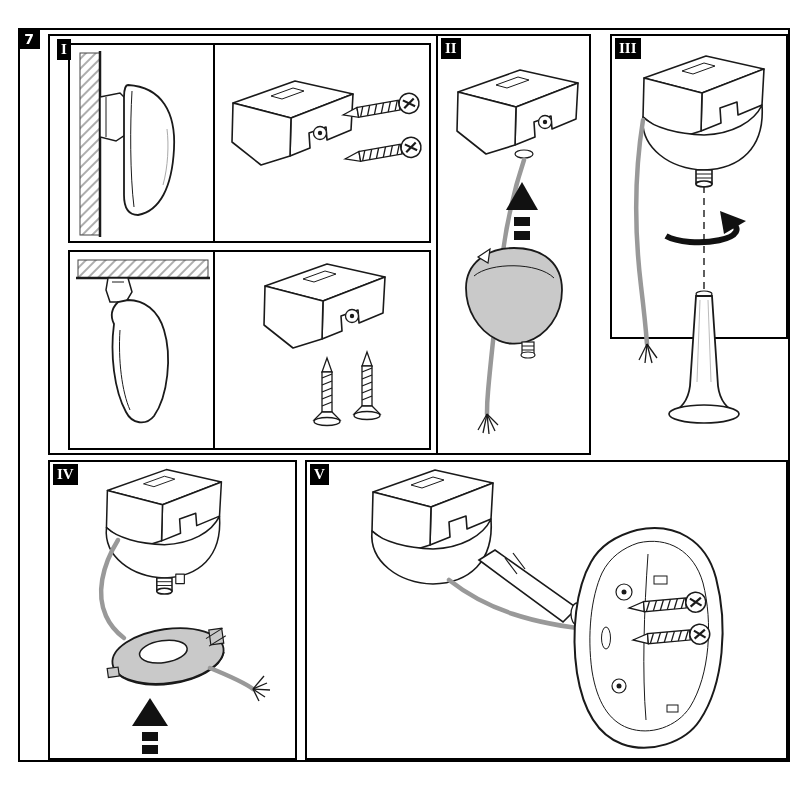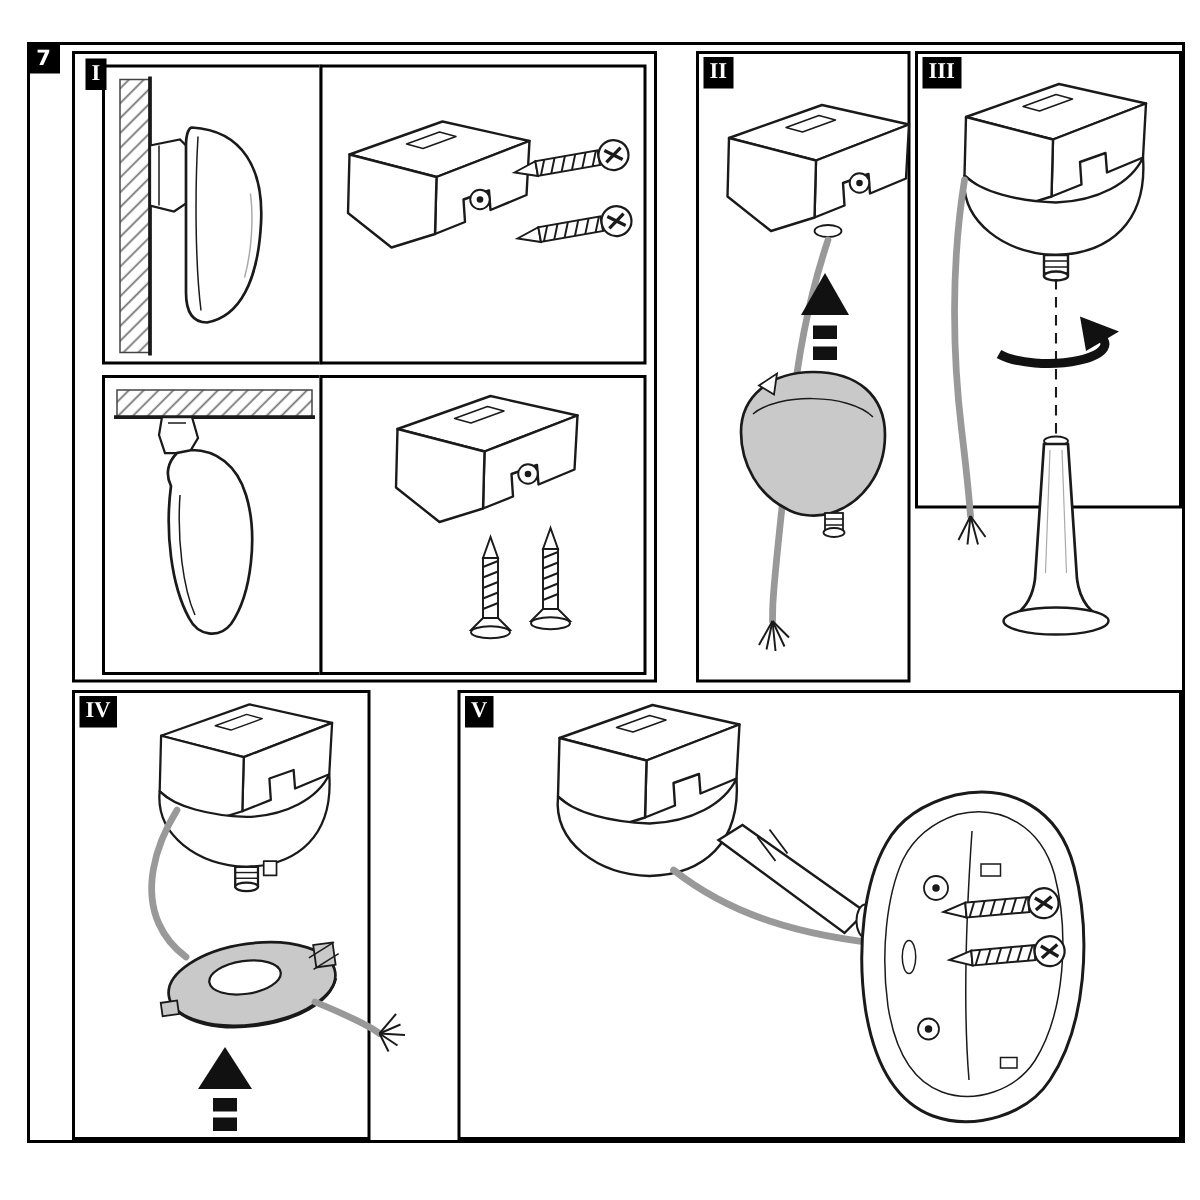--- a/index.html
+++ b/index.html
@@ -6,23 +6,23 @@
   html,body { width:800px; height:800px; background:#ffffff; font-family:"Liberation Sans", sans-serif; }
   .page { position:relative; width:800px; height:800px; background:#fff; overflow:hidden; }
   .frame { position:absolute; left:18px; top:28px; width:772px; height:734px; border:2px solid #000; background:#fff; }
   .fig-badge {
     position:absolute; left:-2px; top:-2px; width:22px; height:21px; background:#000; color:#fff;
     font-family:"DejaVu Sans", sans-serif; font-weight:bold; font-size:14px;
     display:flex; align-items:center; justify-content:center; z-index:6;
   }
   .panel { position:absolute; border:2px solid #000; background:#fff; }
   .p1 { left:28px;  top:4px;   width:390px; height:421px; }
-  .p2 { left:444px; top:4px;   width:143px; height:421px; }
+  .p2 { left:416px; top:4px;   width:155px; height:421px; }
   .p3 { left:590px; top:4px;   width:178px; height:305px; }
-  .p4 { left:28px;  top:430px; width:199px; height:300px; }
+  .p4 { left:28px;  top:430px; width:249px; height:300px; }
   .p5 { left:285px; top:430px; width:483px; height:300px; }
   .pbadge {
     position:absolute; left:3px; top:2px; background:#000; color:#fff; z-index:5;
     font-family:"Liberation Serif", serif; font-weight:bold; font-size:15px;
     line-height:19px; padding:1px 4px; min-width:13px; text-align:center;
   }
   .p1 .pbadge { left:7px; top:3px; }
   .subbox { position:absolute; border:2px solid #000; background:#fff; }
   .s1 { left:18px;  top:7px;   width:147px; height:200px; }
   .s2 { left:163px; top:7px;   width:218px; height:200px; }

